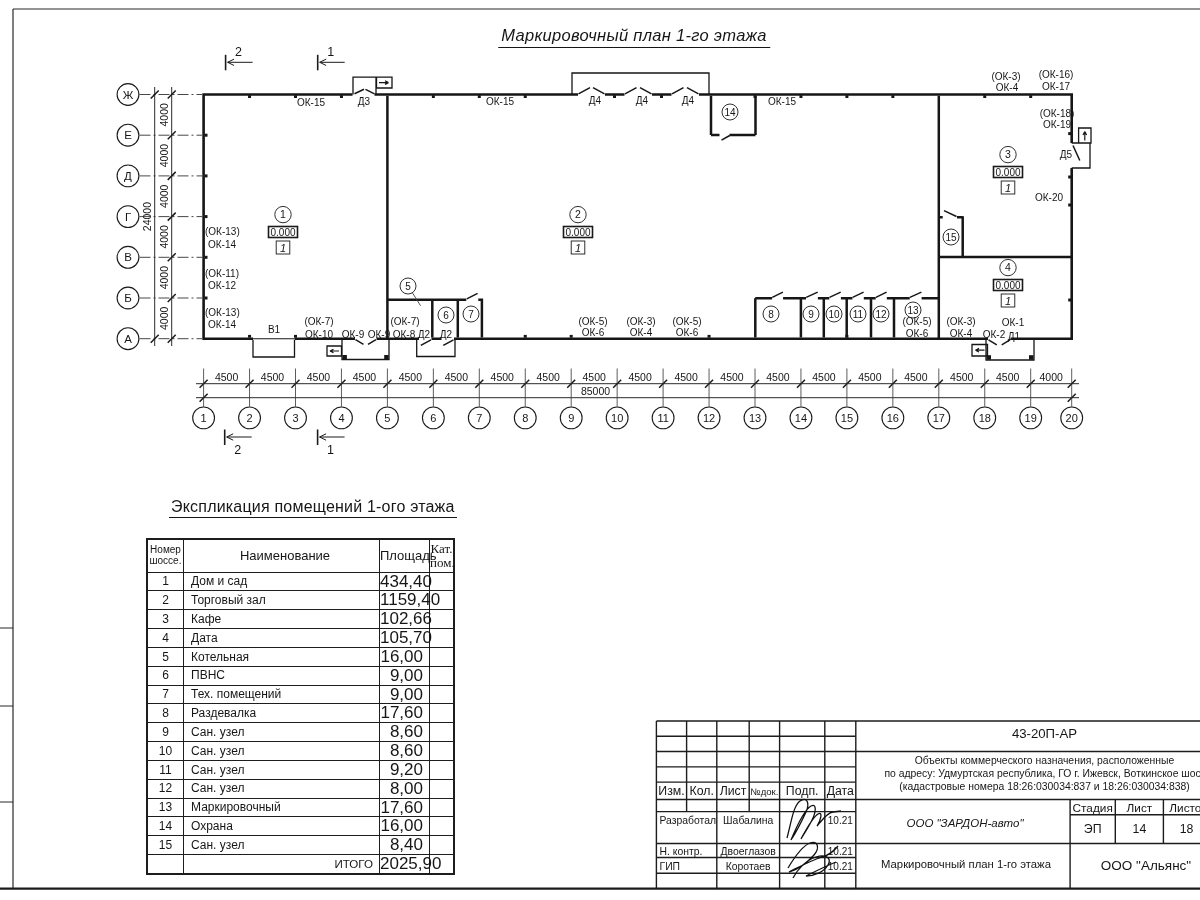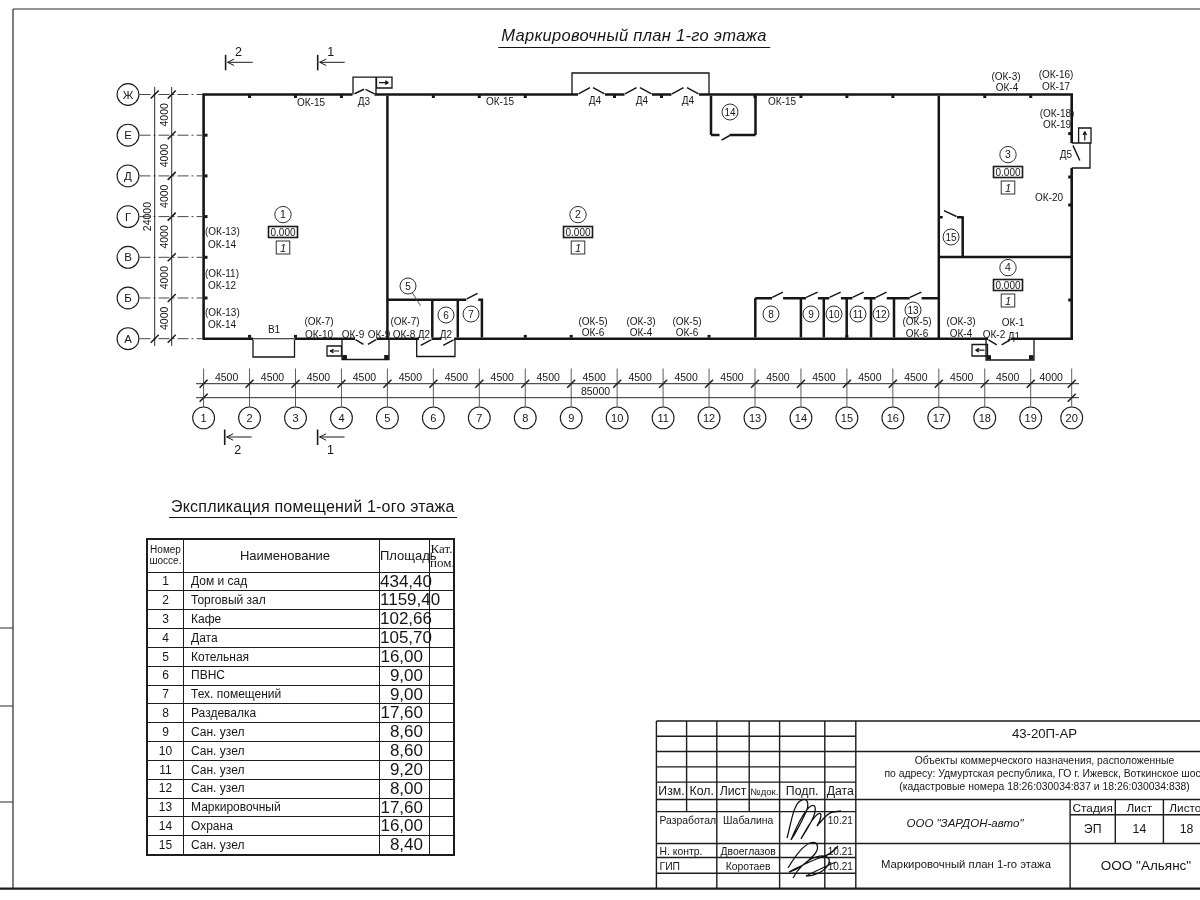--- a/index.html
+++ b/index.html
@@ -541,16 +541,22 @@
             <td class="c-name">Охрана</td>
             <td class="c-area">16,00</td>
             <td class="c-cat"></td>
           </tr>
           <tr class="row">
             <td class="c-num">15</td>
             <td class="c-name">Сан. узел</td>
             <td class="c-area">8,40</td>
             <td class="c-cat"></td>
           </tr>
+          <tr class="row" style="height: 18.5px;">
+            <td class="c-num"></td>
+            <td class="c-name right" style="font-size:11.6px">ИТОГО</td>
+            <td class="c-area">2025,90</td>
+            <td class="c-cat"></td>
+          </tr>
         </tbody>
     </table>
   </div>
 </div>
 
 </body></html>

